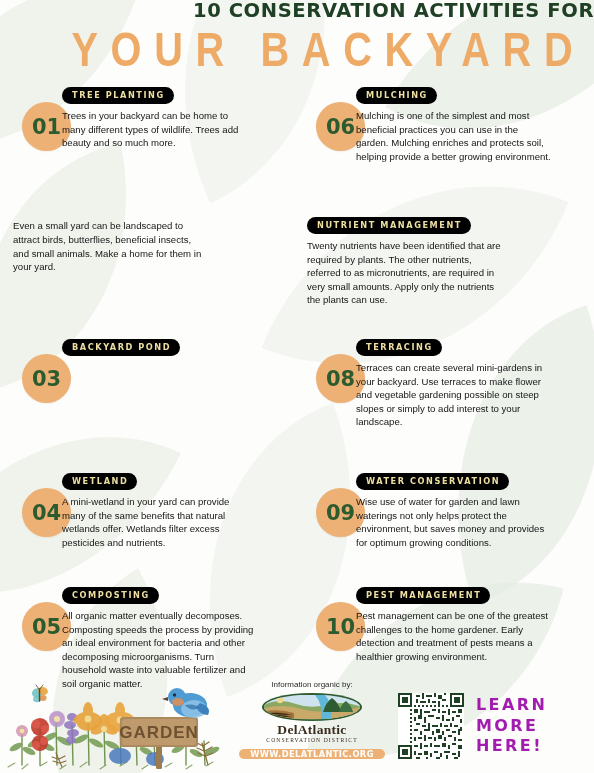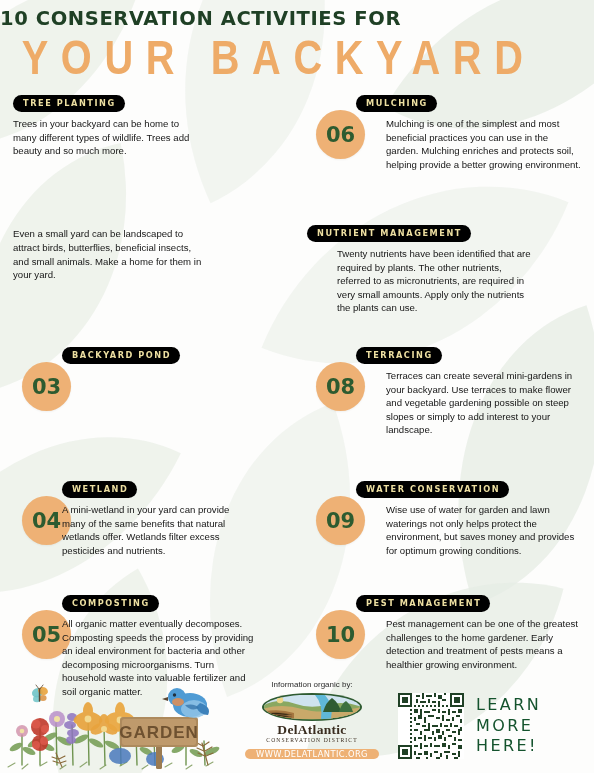--- a/index.html
+++ b/index.html
@@ -17,21 +17,21 @@
   .leaf{
     position:absolute;
     background:#e9efe7;
     opacity:.75;
     border-radius:100% 0 100% 0;
   }
   .leaf.b{background:#eef2ec;}
   .leaf.c{background:#e6ece4;}
 
   
-  .header{position:relative;z-index:3;padding-top:8px;text-align:left;}
+  .header{position:relative;z-index:3;padding-top:0;text-align:right;}
   .title-top{
     font-family:"DejaVu Sans", sans-serif;
     color:#1f4025;
     font-weight:bold;
     font-size:19.5px;
     letter-spacing:.6px;
     line-height:1.15;
     margin:0;
     white-space:nowrap;
   }
@@ -87,21 +87,21 @@
     border-radius:11px;
     white-space:nowrap;
   }
   .desc{
     color:#161616;
     font-size:9.6px;
     line-height:1.42;
     margin-top:5px;
     max-width:192px;
   }
-  .col.right .desc{max-width:196px;margin-left:30px;}
+  .col.right .desc{max-width:196px;}
 
   
   .item + .item{margin-top:10px;}
   .r1{min-height:120px;}
   .r2{min-height:112px;}
   .r3{min-height:124px;}
   .r4{min-height:104px;}
   .r5{min-height:100px;}
 
   
@@ -123,32 +123,32 @@
     font-size:13.5px;color:#3a2d20;font-weight:bold;
     letter-spacing:.3px;line-height:1;margin-top:1px;
   }
   .logo-sub{
     font-family:"Liberation Serif", serif;
     font-size:5.6px;color:#3a2d20;letter-spacing:1.1px;margin-top:1px;
   }
   .url-pill{
     display:inline-block;margin-top:4px;
     background:#eeb175;color:#ffffff;
-    font-family:"DejaVu Sans", sans-serif;font-weight:normal;
+    font-family:"DejaVu Sans", sans-serif;font-weight:bold;
     font-size:8.3px;letter-spacing:.4px;
     padding:0 11px;border-radius:11px;white-space:nowrap;
   }
 
   
   .qr-block{flex:1 1 auto;display:flex;align-items:center;padding-bottom:14px;padding-left:6px;}
   .qr{width:66px;height:66px;flex:0 0 auto;}
   .learn{
     margin-left:12px;
     font-family:"DejaVu Sans", sans-serif;
-    color:#14532d;font-weight:normal;
+    color:#a21caf;font-weight:bold;
     font-size:16px;letter-spacing:2.4px;line-height:1.28;
   }
 </style>
 </head>
 <body>
 
 <div class="page">
 
   <div class="bg-leaves">
     <div class="leaf" style="left:-60px;top:-40px;width:170px;height:210px;transform:rotate(18deg);"></div>
@@ -166,20 +166,21 @@
   <div class="header">
     <h1 class="title-top">10 CONSERVATION ACTIVITIES FOR</h1>
     <div class="title-main">YOUR BACKYARD</div>
   </div>
 
   <div class="columns">
 
     <div class="col left">
 
       <div class="item r1">
+        <div class="badge-circle">01</div>
         <div class="item-body">
           <div class="pill">TREE PLANTING</div>
           <div class="desc">Trees in your backyard can be home to many different types of wildlife. Trees add beauty and so much more.</div>
         </div>
       </div>
 
       <div class="item r2">
         <div class="item-body">
           <div class="desc">Even a small yard can be landscaped to attract birds, butterflies, beneficial insects, and small animals. Make a home for them in your yard.</div>
         </div>

